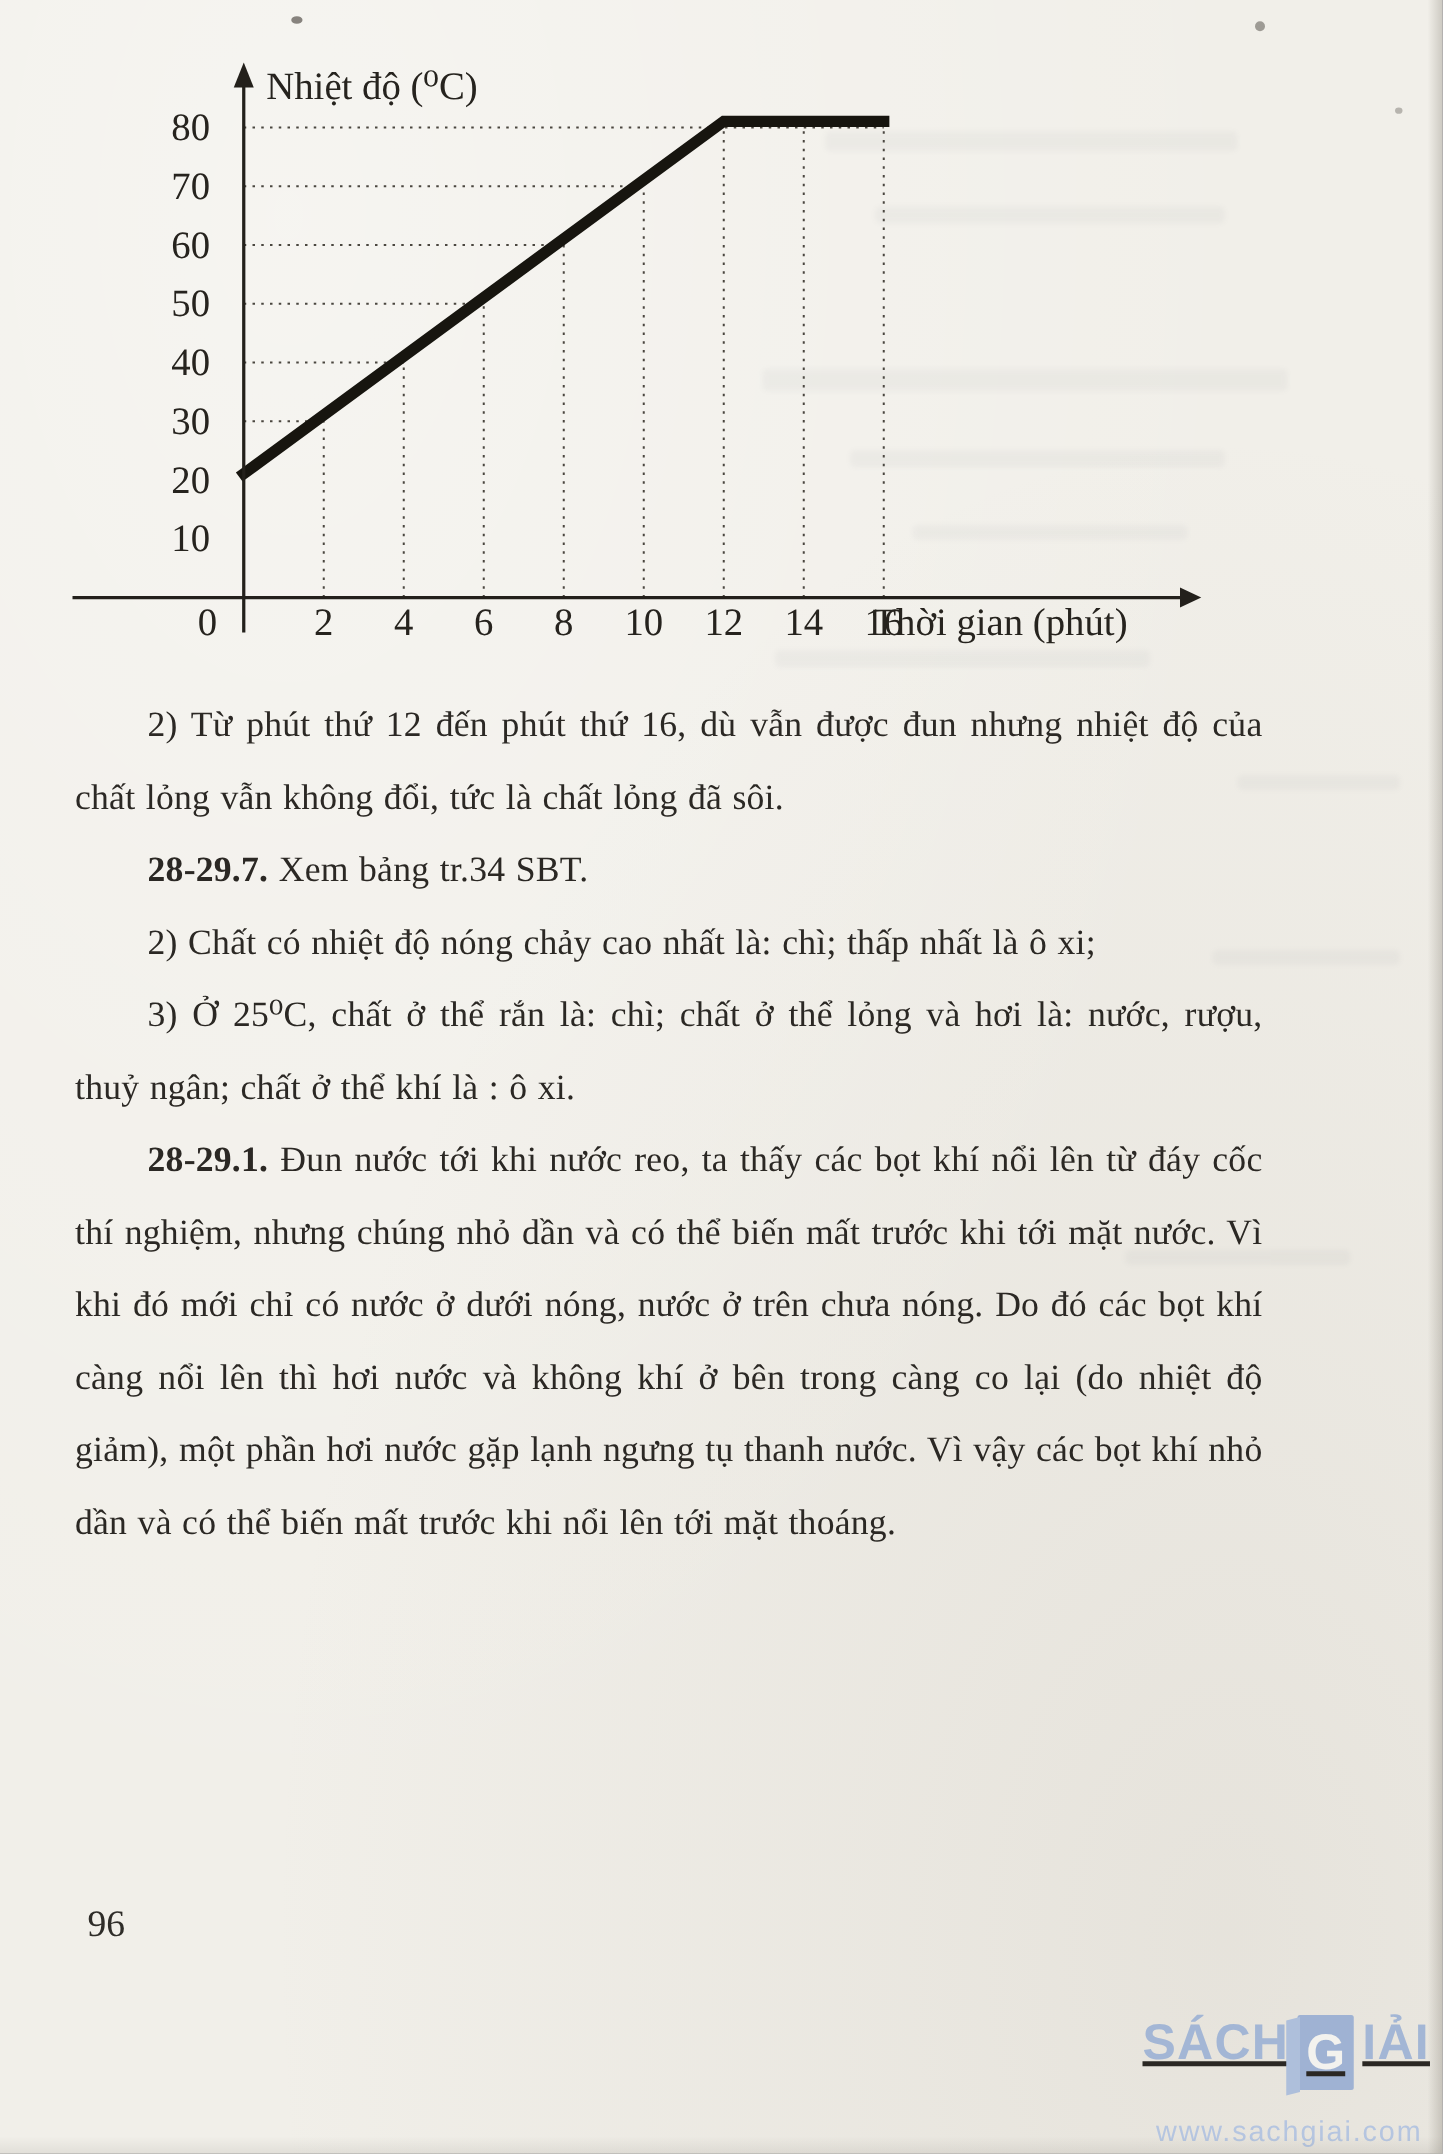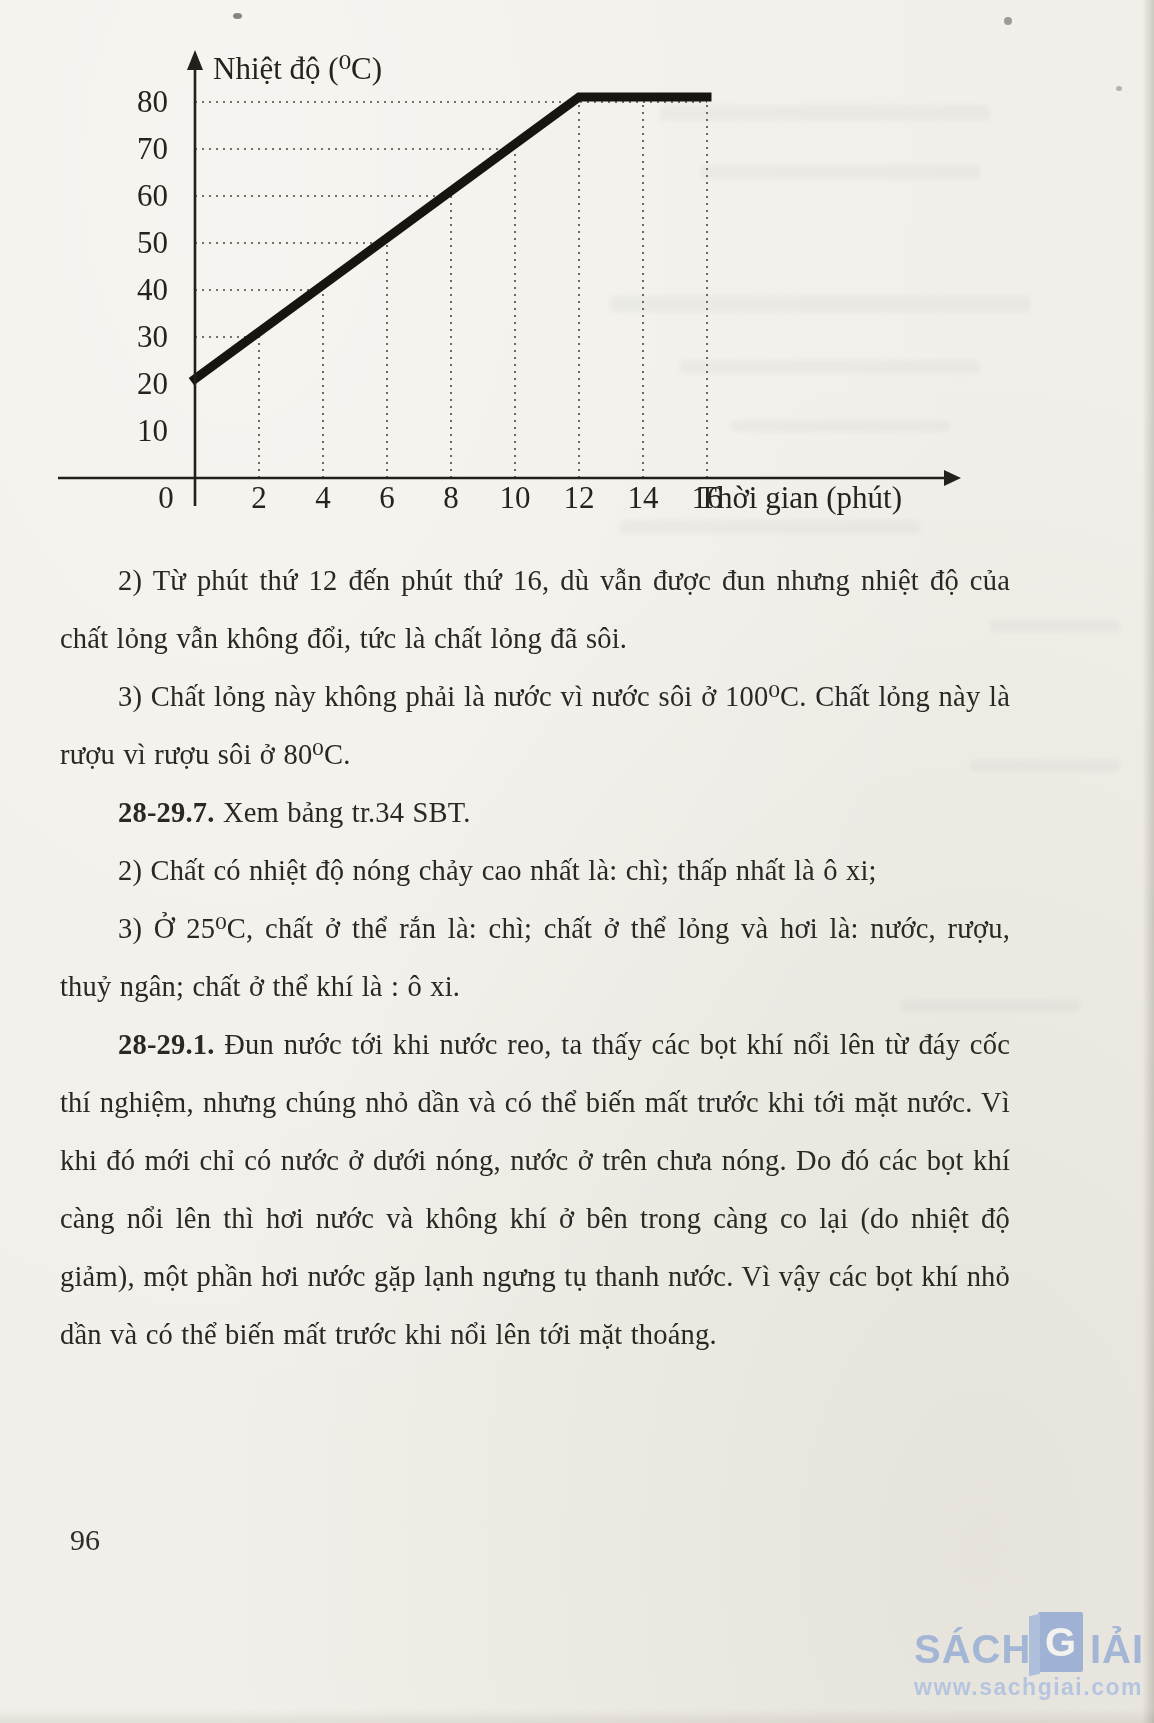--- a/index.html
+++ b/index.html
@@ -30,30 +30,30 @@
   .content{position:absolute;left:60px;top:552px;width:950px;}
   .content p{margin:0;font-size:28.5px;line-height:58px;text-align:justify;
     text-indent:58px;letter-spacing:.2px;word-spacing:1px;}
   .content b{font-weight:bold;}
 
   .page-number{position:absolute;left:70px;top:1523px;font-size:30px;color:#2f2d29;}
 
   
   .wm{position:absolute;right:10px;top:1612px;width:230px;
       font-family:"Liberation Sans","DejaVu Sans",sans-serif;}
-  .wm-row{display:flex;align-items:flex-end;justify-content:flex-end;gap:5px;}
+  .wm-row{display:flex;align-items:flex-start;justify-content:flex-end;gap:5px;text-decoration:underline;}
   .wm-txt{font-size:40px;font-weight:bold;color:#a3b6d5;letter-spacing:1px;}
   .wm-book{position:relative;width:52px;height:60px;background:#9fb2d3;border-radius:2px;
       display:flex;align-items:center;justify-content:center;margin:0 2px;}
   .wm-book::before{content:"";position:absolute;left:-9px;top:3px;width:11px;height:60px;
       background:#aebfdb;transform:skewY(-14deg);}
   .wm-book::after{content:"";position:absolute;left:-16px;top:-12px;width:52px;height:60px;
       background:#c6d1e6;opacity:.55;z-index:-1;border-radius:2px;}
   .wm-g{font-size:40px;font-weight:bold;color:#f3f2ee;line-height:1;}
-  .wm-url{margin-top:2px;text-align:right;font-size:23px;font-weight:bold;
+  .wm-url{margin-top:20px;text-align:right;font-size:23px;font-weight:normal;
       color:#b5c5e0;letter-spacing:1.5px;padding-right:6px;}
 
   
   .bb{position:absolute;background:#7e8288;opacity:.06;filter:blur(2px);border-radius:4px;}
   .speck{position:absolute;background:#4b4741;border-radius:50%;}
 </style>
 </head>
 <body>
 
 <div class="page">
@@ -96,21 +96,20 @@
     <polygon class="arrow" points="944,470 944,486 961,478"></polygon>
     <line class="axis" x1="195" y1="506" x2="195" y2="66"></line>
     <polygon class="arrow" points="187,70 203,70 195,50"></polygon>
     <text class="axtitle" x="213" y="79">Nhiệt độ (⁰C)</text>
     <text class="axtitle" x="800" y="508" text-anchor="middle">Thời gian (phút)</text>
     <text class="tick" x="166" y="508" text-anchor="middle">0</text>
   </svg>
 
   <div class="content">
     <p><b></b><span>2) Từ phút thứ 12 đến phút thứ 16, dù vẫn được đun nhưng nhiệt độ của chất lỏng vẫn không đổi, tức là chất lỏng đã sôi.</span></p>
-    <p><b></b><span>3) Chất lỏng này không phải là nước vì nước sôi ở 100⁰C. Chất lỏng này là rượu vì rượu sôi ở 80⁰C.</span></p>
     <p><b>28-29.7.</b><span> Xem bảng tr.34 SBT.</span></p>
     <p><b></b><span>2) Chất có nhiệt độ nóng chảy cao nhất là: chì; thấp nhất là ô xi;</span></p>
     <p><b></b><span>3) Ở 25⁰C, chất ở thể rắn là: chì; chất ở thể lỏng và hơi là: nước, rượu, thuỷ ngân; chất ở thể khí là : ô xi.</span></p>
     <p><b>28-29.1.</b><span> Đun nước tới khi nước reo, ta thấy các bọt khí nổi lên từ đáy cốc thí nghiệm, nhưng chúng nhỏ dần và có thể  biến mất trước khi tới mặt nước. Vì khi đó mới chỉ có nước ở dưới nóng, nước ở trên chưa nóng. Do đó các bọt khí càng nổi lên thì hơi nước và không khí ở bên trong càng co lại (do nhiệt độ giảm), một phần hơi nước gặp lạnh ngưng tụ thanh nước. Vì vậy các bọt khí nhỏ dần và có thể biến mất trước khi nổi lên tới mặt thoáng.</span></p>
   </div>
 
   <div class="page-number">96</div>
 
   <div class="wm">
     <div class="wm-row">

